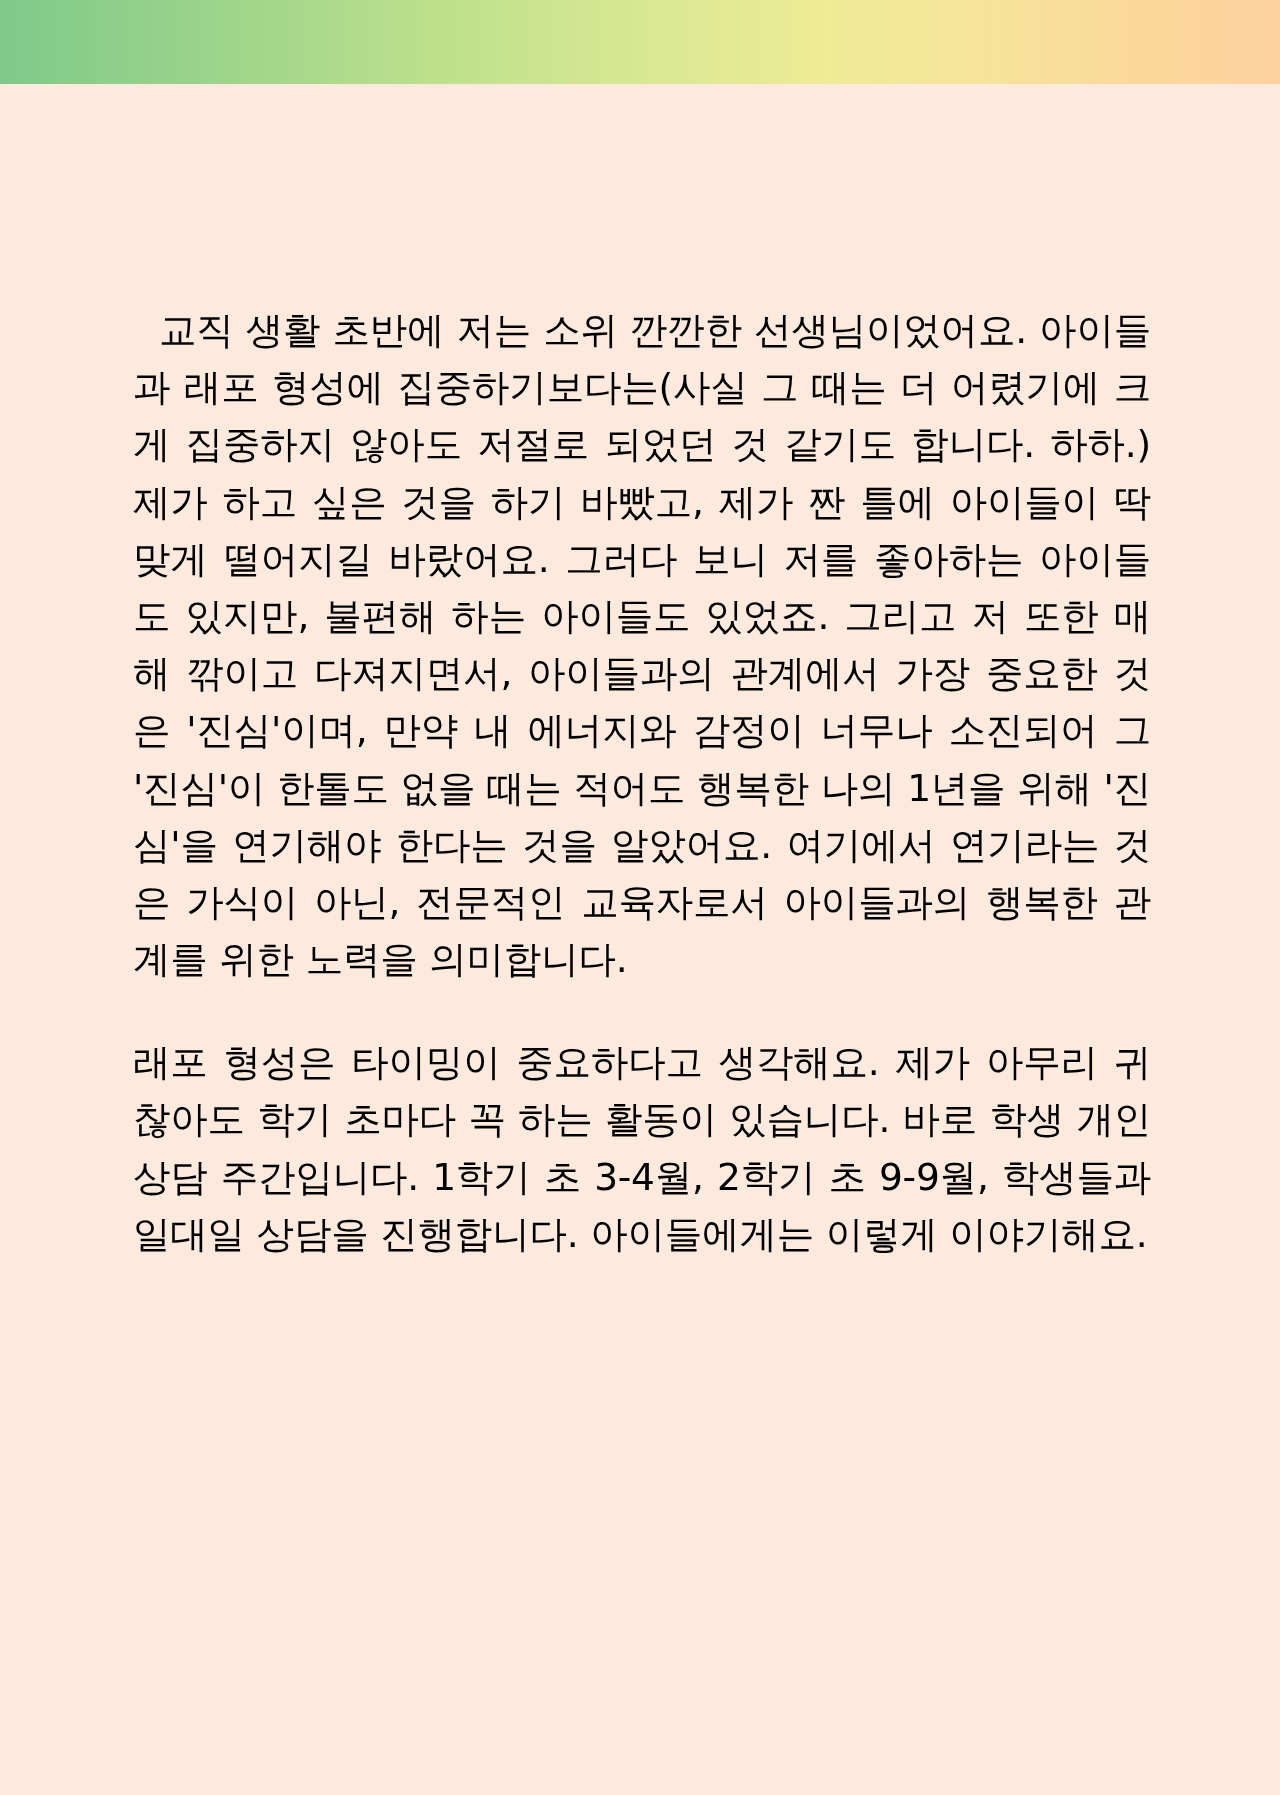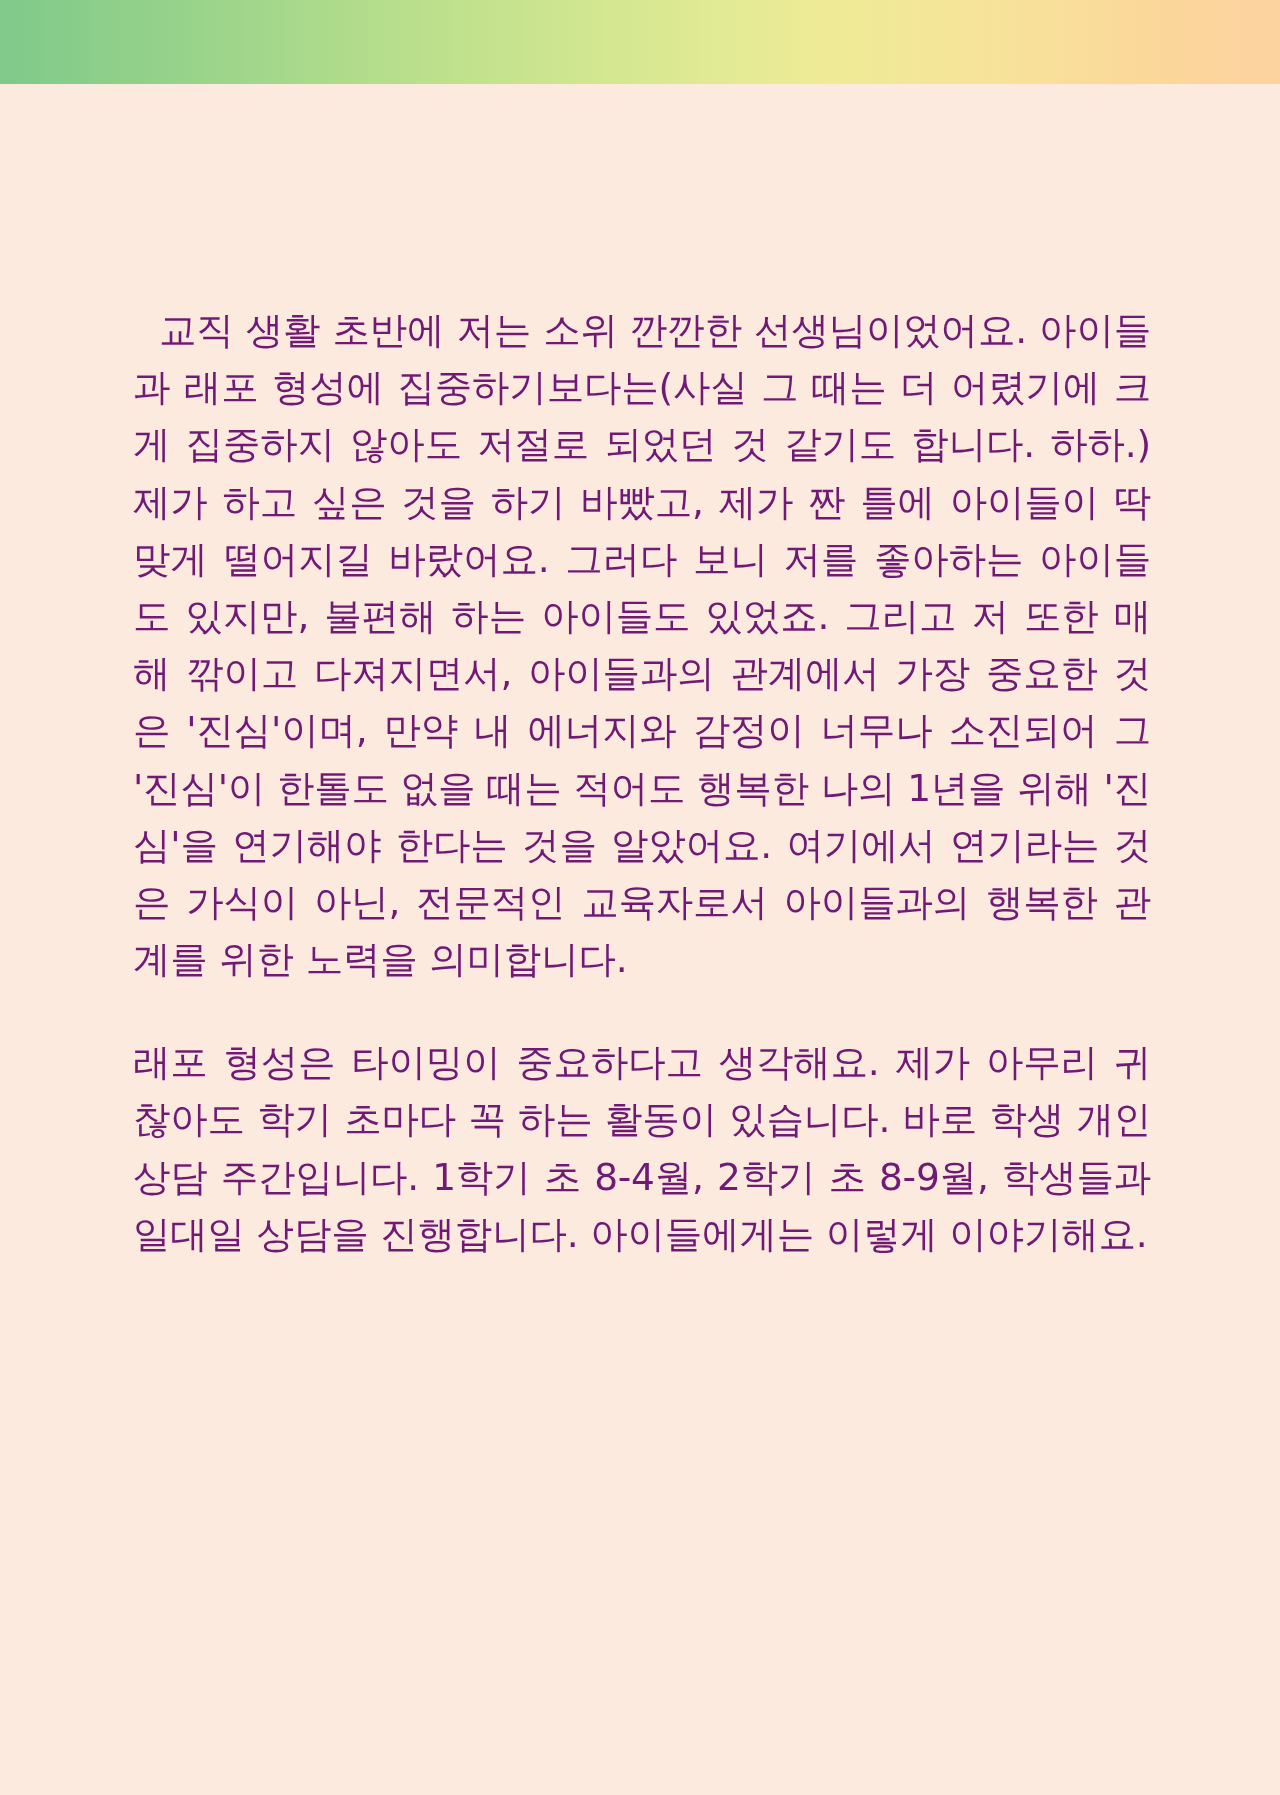--- a/index.html
+++ b/index.html
@@ -51,21 +51,21 @@
   }
 
   .body-text {
     position: absolute;
     left: 133px;
     top: 218px;
     width: 1018px;
   }
 
   .para {
-    color: #701a75;
+    color: #000000;
     font-size: 37.5px;
     line-height: 1.525;
     letter-spacing: -0.2px;
     text-align: justify;
     text-justify: inter-character;
     word-break: break-all;
     margin: 0;
     font-weight: 500;
   }
 
@@ -80,17 +80,17 @@
 </head>
 <body>
 
 <div class="page">
 
   <div class="top-band"></div>
 
   <div class="content">
     <div class="body-text">
       <p class="para first">교직 생활 초반에 저는 소위 깐깐한 선생님이었어요. 아이들과 래포 형성에 집중하기보다는(사실 그 때는 더 어렸기에 크게 집중하지 않아도 저절로 되었던 것 같기도 합니다. 하하.) 제가 하고 싶은 것을 하기 바빴고, 제가 짠 틀에 아이들이 딱 맞게 떨어지길 바랐어요. 그러다 보니 저를 좋아하는 아이들도 있지만, 불편해 하는 아이들도 있었죠. 그리고 저 또한 매 해 깎이고 다져지면서, 아이들과의 관계에서 가장 중요한 것은 '진심'이며, 만약 내 에너지와 감정이 너무나 소진되어 그 '진심'이 한톨도 없을 때는 적어도 행복한 나의 1년을 위해 '진심'을 연기해야 한다는 것을 알았어요. 여기에서 연기라는 것은 가식이 아닌, 전문적인 교육자로서 아이들과의 행복한 관계를 위한 노력을 의미합니다.</p>
-      <p class="para">래포 형성은 타이밍이 중요하다고 생각해요. 제가 아무리 귀찮아도 학기 초마다 꼭 하는 활동이 있습니다. 바로 학생 개인 상담 주간입니다. 1학기 초 8-4월, 2학기 초 8-9월, 학생들과 일대일 상담을 진행합니다. 아이들에게는 이렇게 이야기해요.</p>
+      <p class="para">래포 형성은 타이밍이 중요하다고 생각해요. 제가 아무리 귀찮아도 학기 초마다 꼭 하는 활동이 있습니다. 바로 학생 개인 상담 주간입니다. 1학기 초 3-4월, 2학기 초 9-9월, 학생들과 일대일 상담을 진행합니다. 아이들에게는 이렇게 이야기해요.</p>
     </div>
   </div>
 
 </div>
 
 </body></html>

